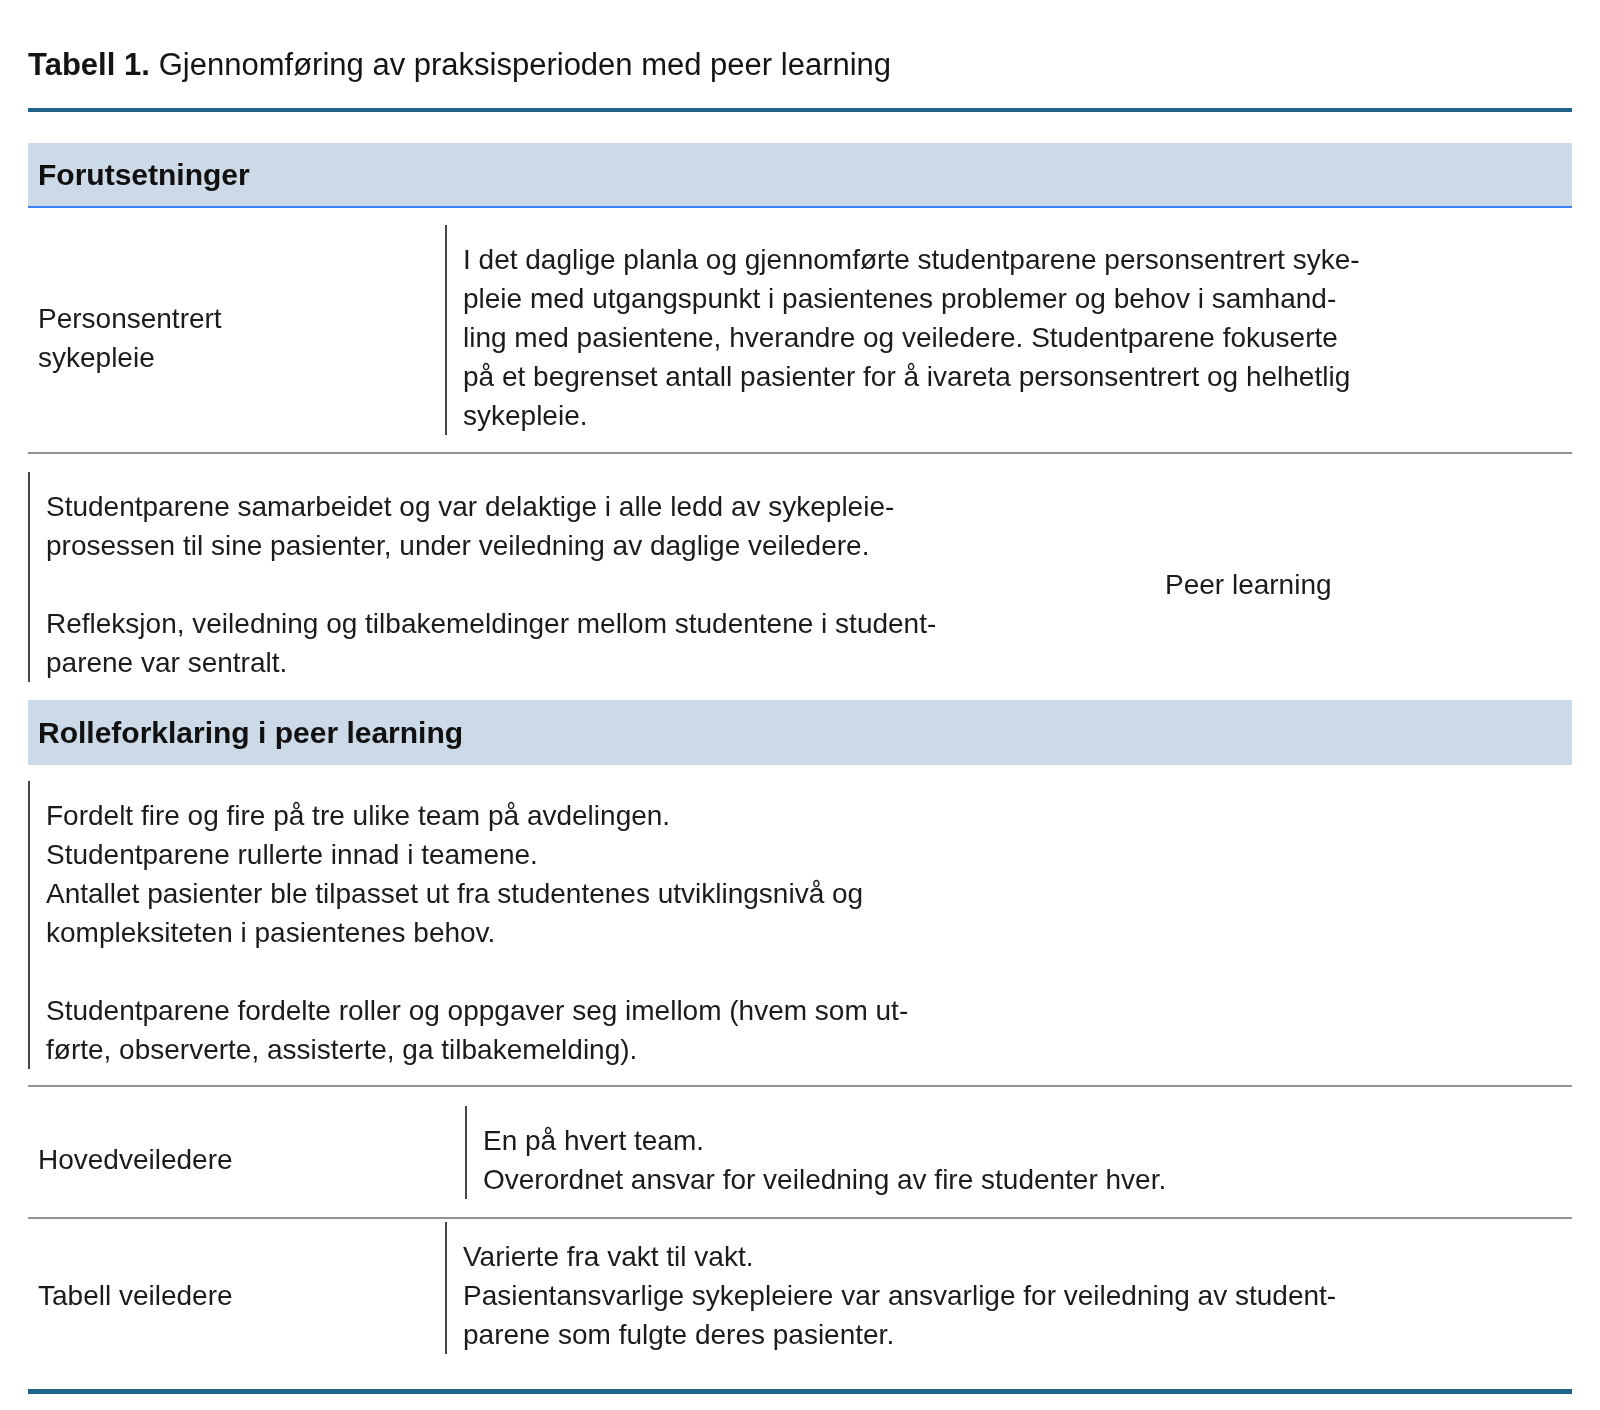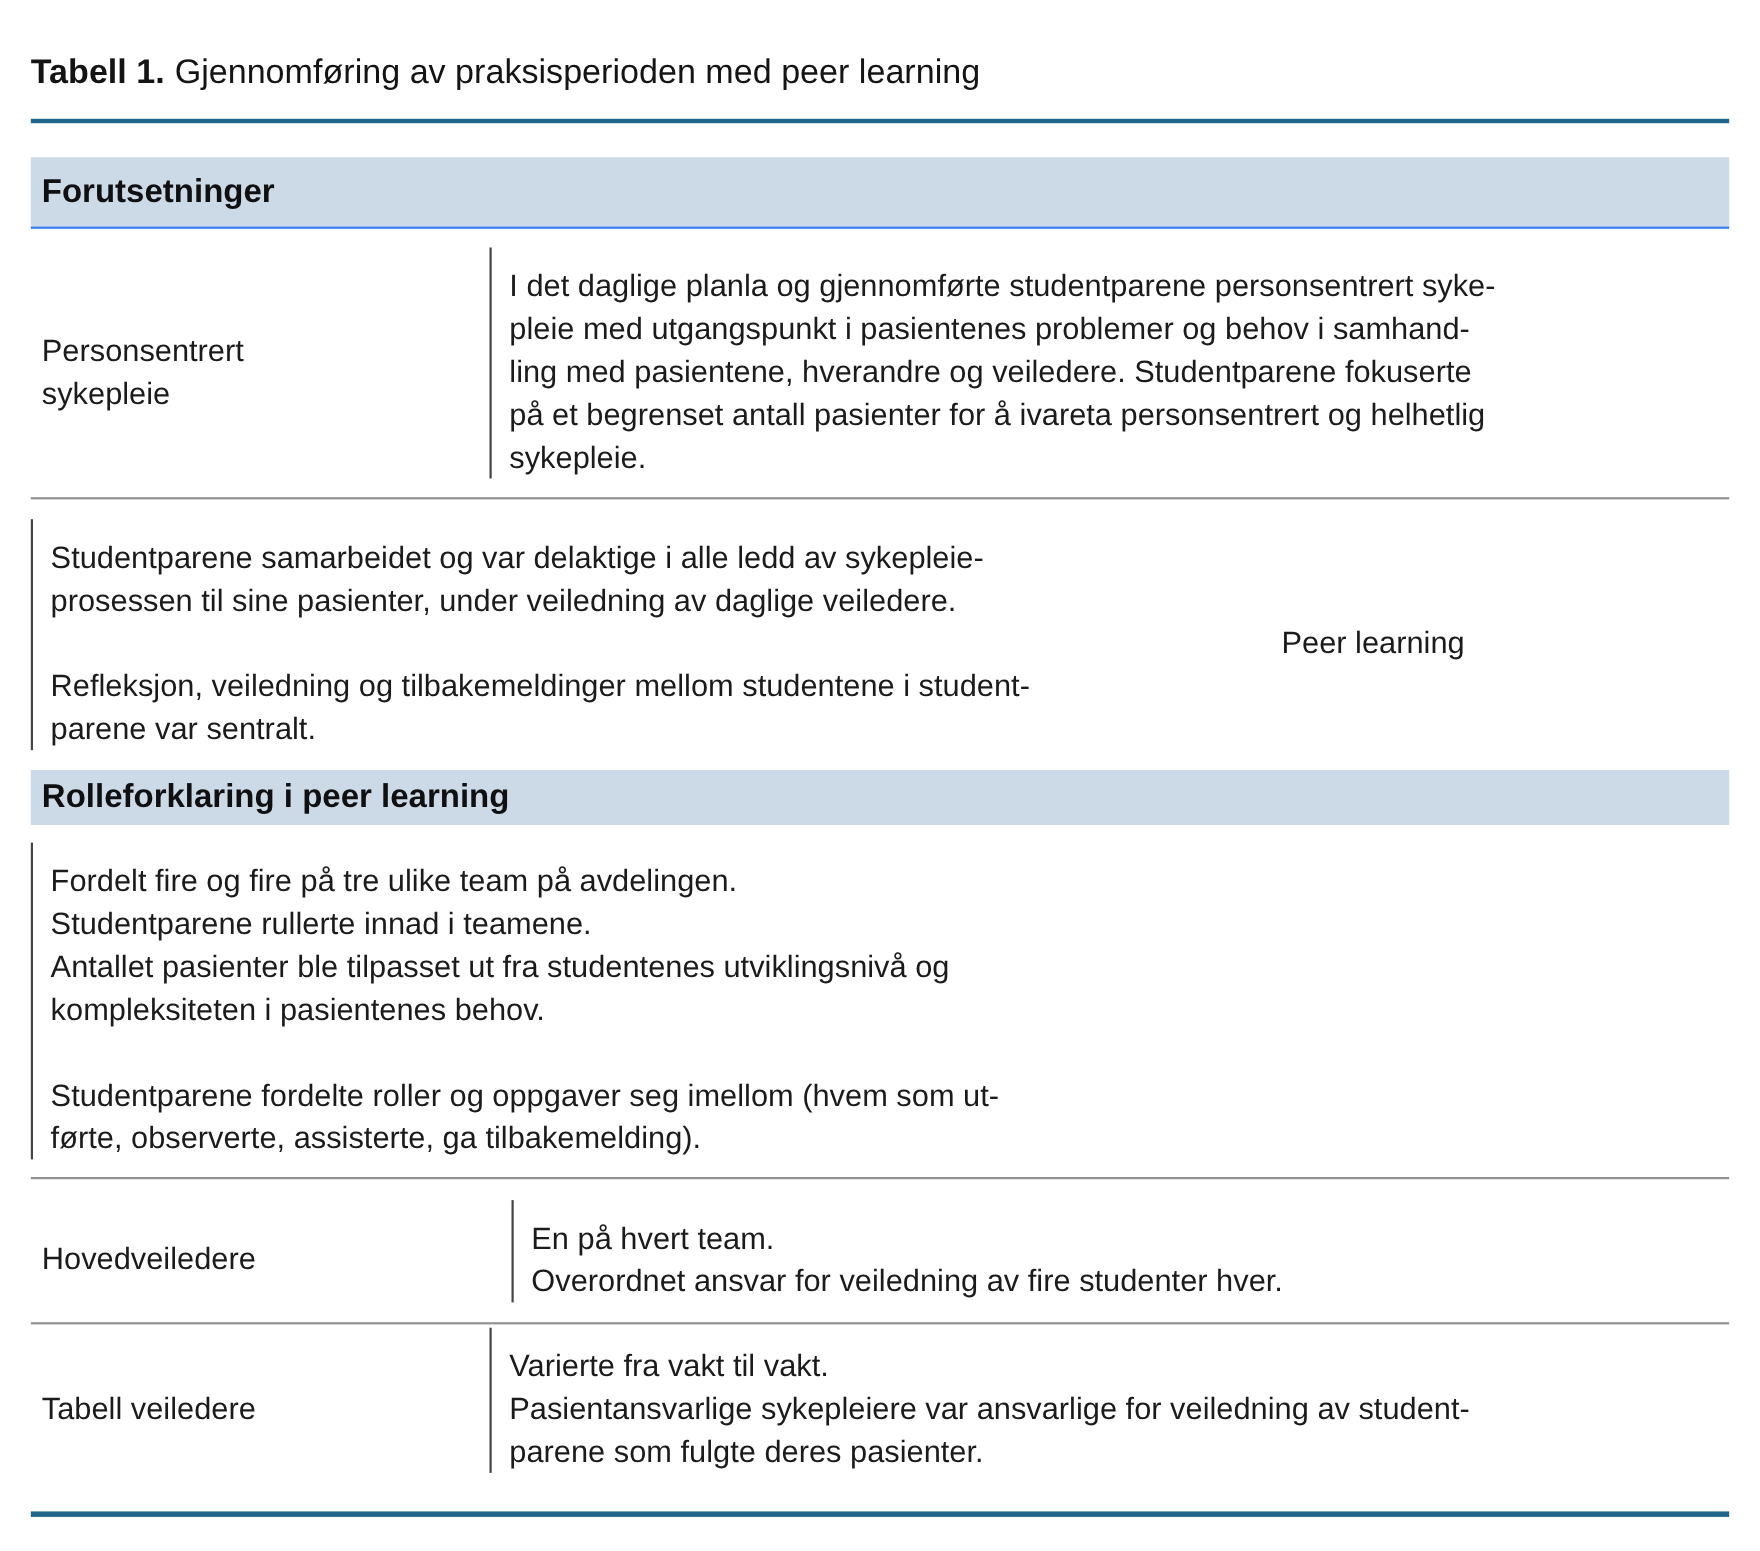--- a/index.html
+++ b/index.html
@@ -35,21 +35,21 @@
   .band {
     background: #ccd9e6;
     display: flex;
     align-items: center;
     padding-left: 10px;
     font-size: 30px;
     font-weight: 700;
     color: #101010;
   }
   .band-1 { height: 65px; border-bottom: 2px solid #3b82f6; }
-  .band-2 { height: 50px; }
+  .band-2 { height: 65px; }
 
   .row { display: flex; align-items: center; }
   .row-sep { border-bottom: 2px solid #929292; }
 
   .cell {
     white-space: pre-line;
     font-size: 28px;
     line-height: 39px;
     padding-top: 15px;
     color: #1b1b1b;

